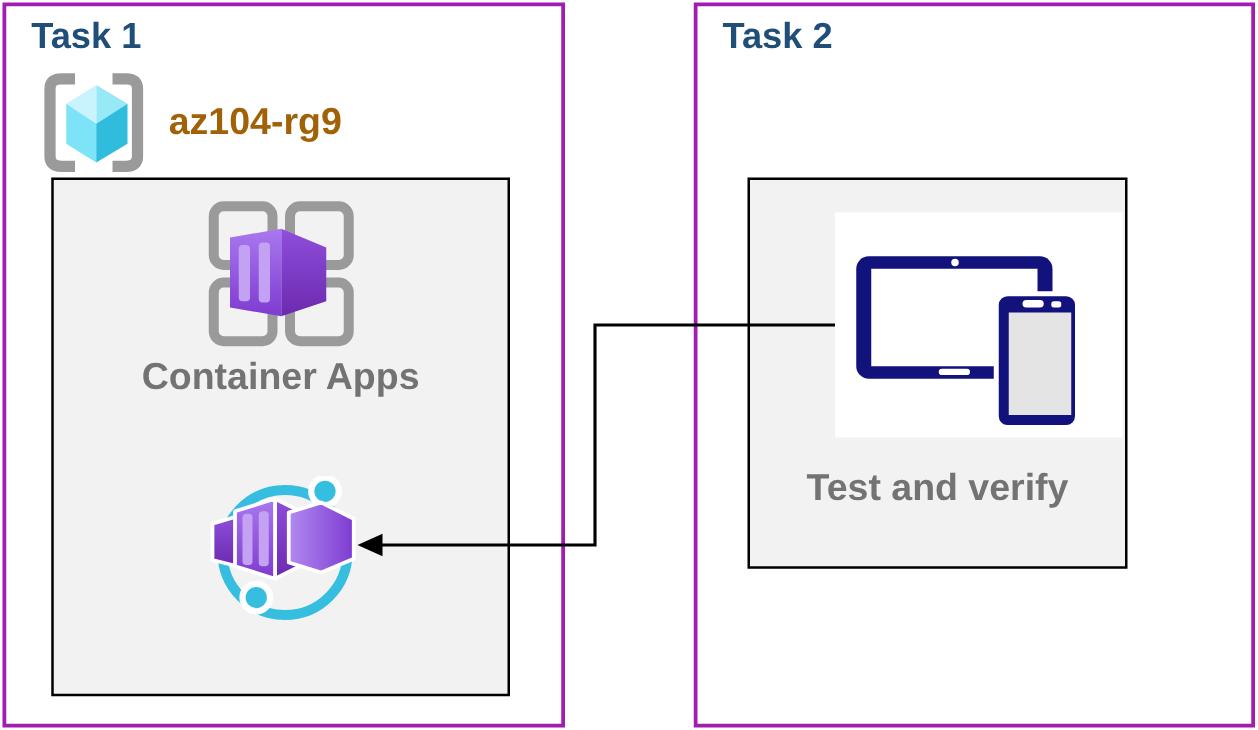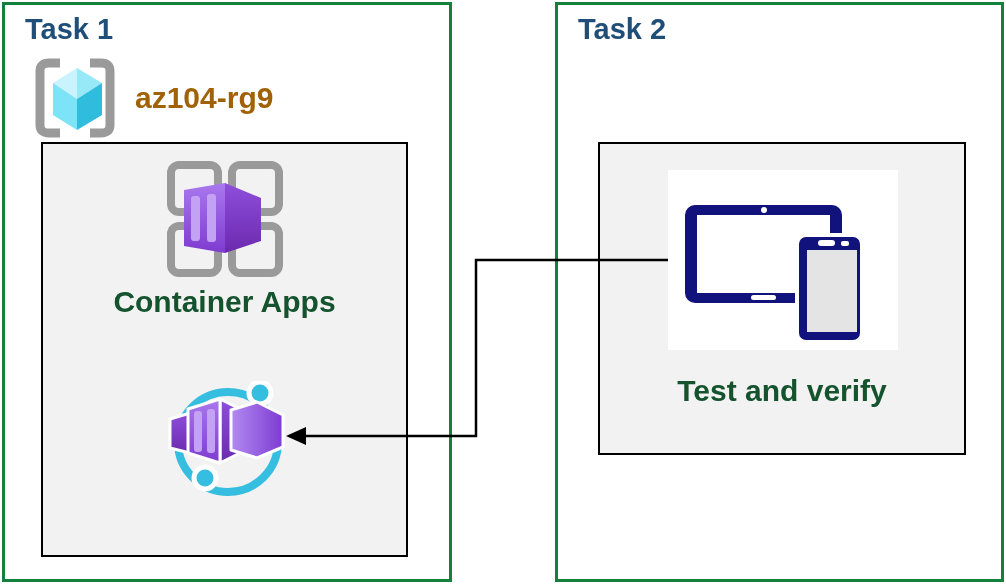--- a/index.html
+++ b/index.html
@@ -1,30 +1,30 @@
 <!DOCTYPE html>
 <html><head>
 <meta charset="utf-8">
 <style>
   html,body{margin:0;padding:0;background:#fff;}
   .canvas{position:relative;width:1006px;height:584px;background:#ffffff;
           font-family:"Liberation Sans",sans-serif;overflow:hidden;}
-  .outer-box{position:absolute;border:3px solid #15803d;background:#fff;box-sizing:border-box;}
+  .outer-box{position:absolute;border:3px solid #a21caf;background:#fff;box-sizing:border-box;}
   #task1-box{left:2px;top:2px;width:450px;height:580px;}
   #task2-box{left:555px;top:2px;width:449px;height:580px;}
   .box-title{position:absolute;left:20px;top:8px;font-size:29px;font-weight:bold;color:#1F4E79;}
   .inner-box{position:absolute;border:2px solid #000;background:#F2F2F2;box-sizing:border-box;}
   #env-box{left:36px;top:137px;width:367px;height:415px;}
-  #test-box{left:40px;top:137px;width:368px;height:313px;}
+  #test-box{left:40px;top:137px;width:304px;height:313px;}
   .icon-abs{position:absolute;}
   #rg-icon{left:22px;top:51px;}
   #rg-name{position:absolute;left:130px;top:76px;font-size:30px;font-weight:bold;color:#a16207;}
   #env-icon{left:121px;top:15px;}
   .diagram-label{position:absolute;left:0;right:0;text-align:center;font-size:30px;
-                 font-weight:bold;color:#14532d;line-height:40px;}
+                 font-weight:bold;color:#737373;line-height:40px;}
   #env-label{top:138px;}
   #app-icon{left:123px;top:237px;}
   #app-label{top:349px;}
   #device-patch{position:absolute;left:68px;top:26px;width:230px;height:180px;background:#fff;}
   #test-label{top:227px;}
   #connector{position:absolute;left:0;top:0;pointer-events:none;}
 </style>
 </head>
 <body>
 

